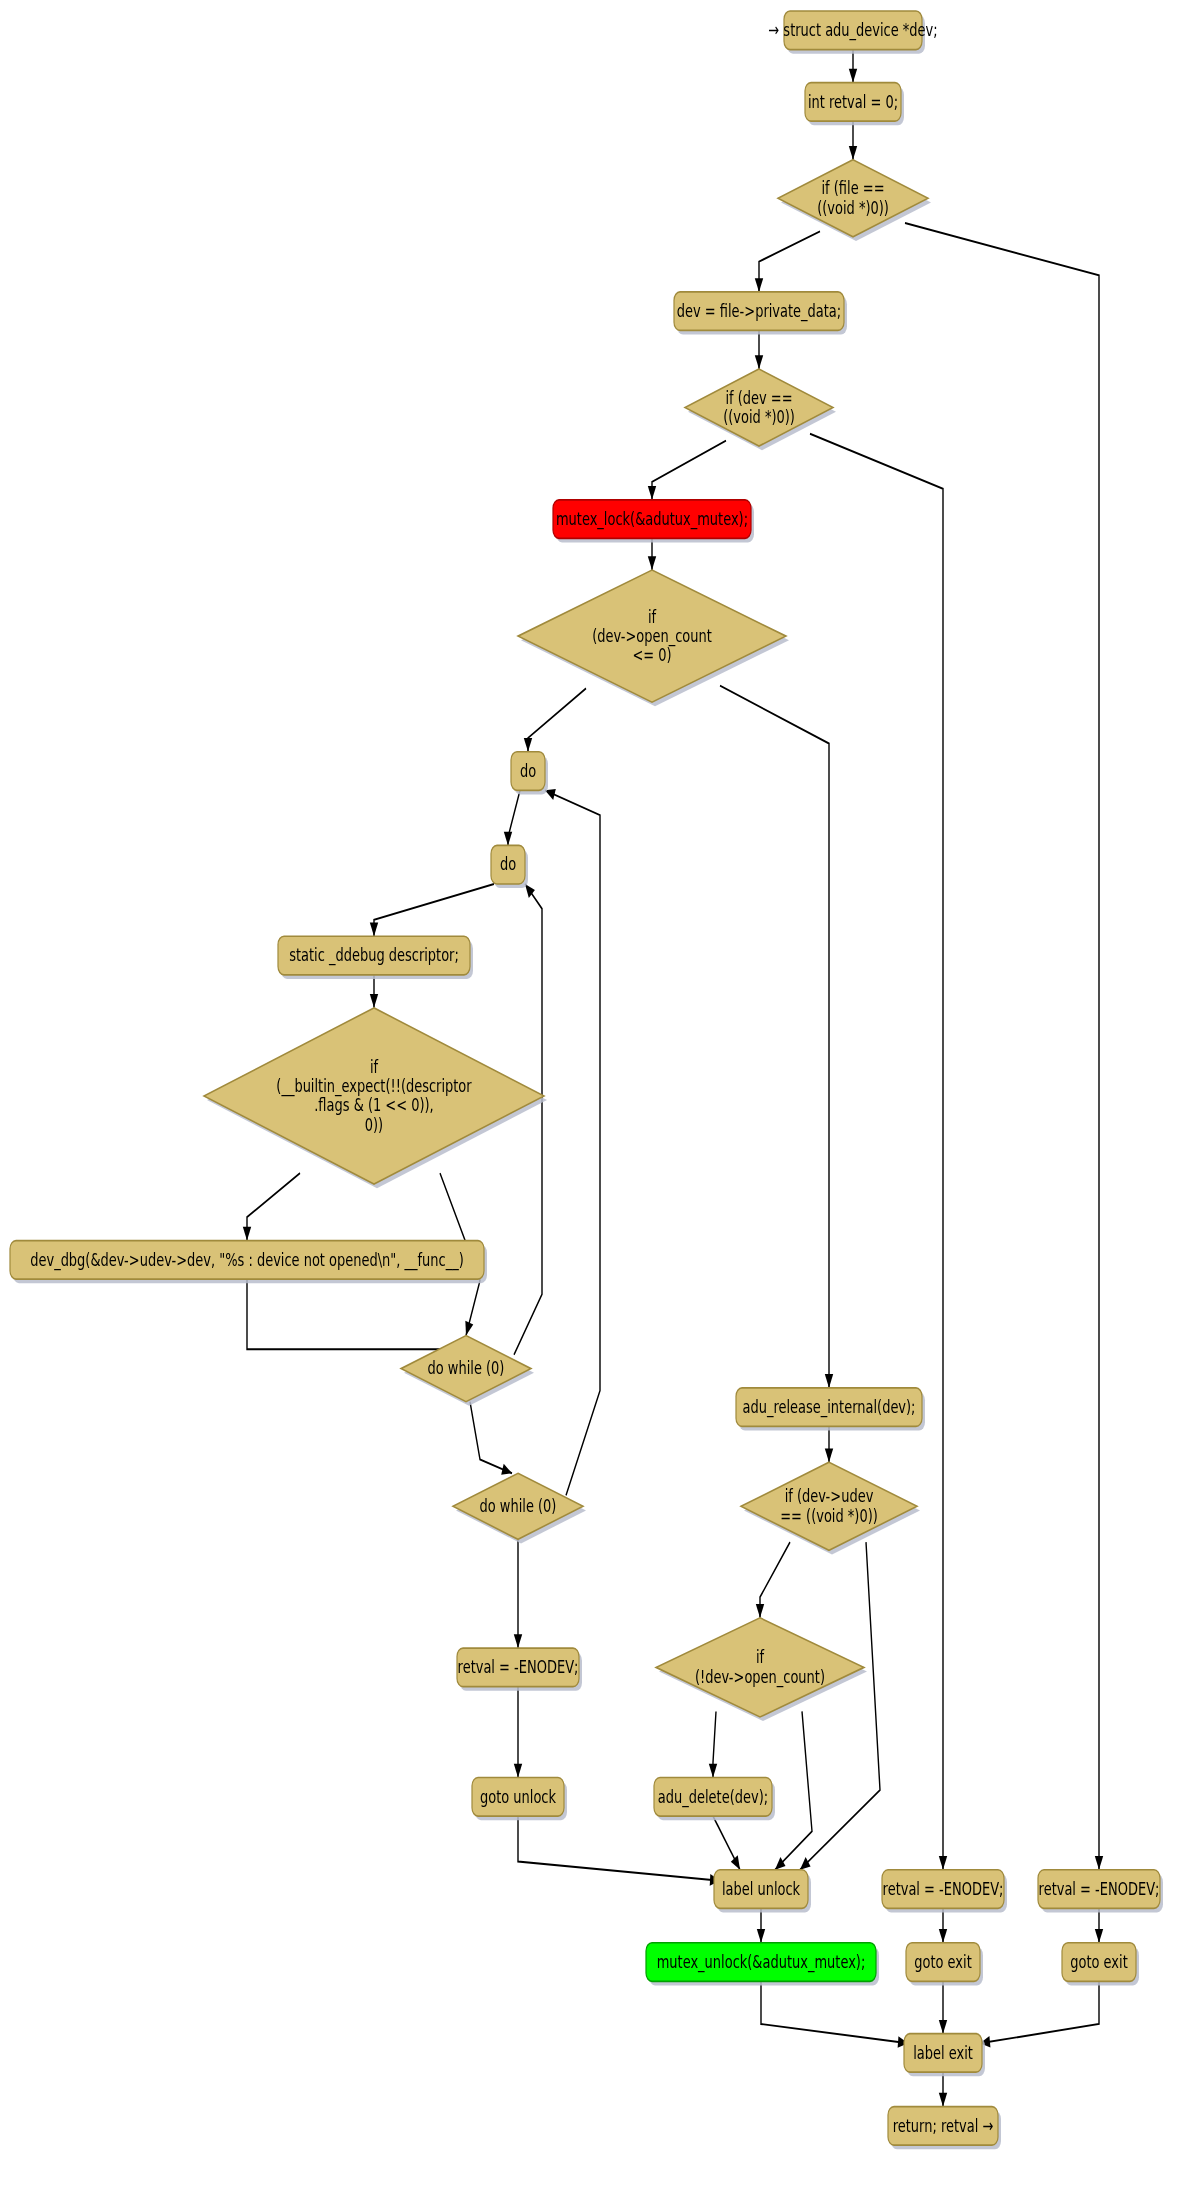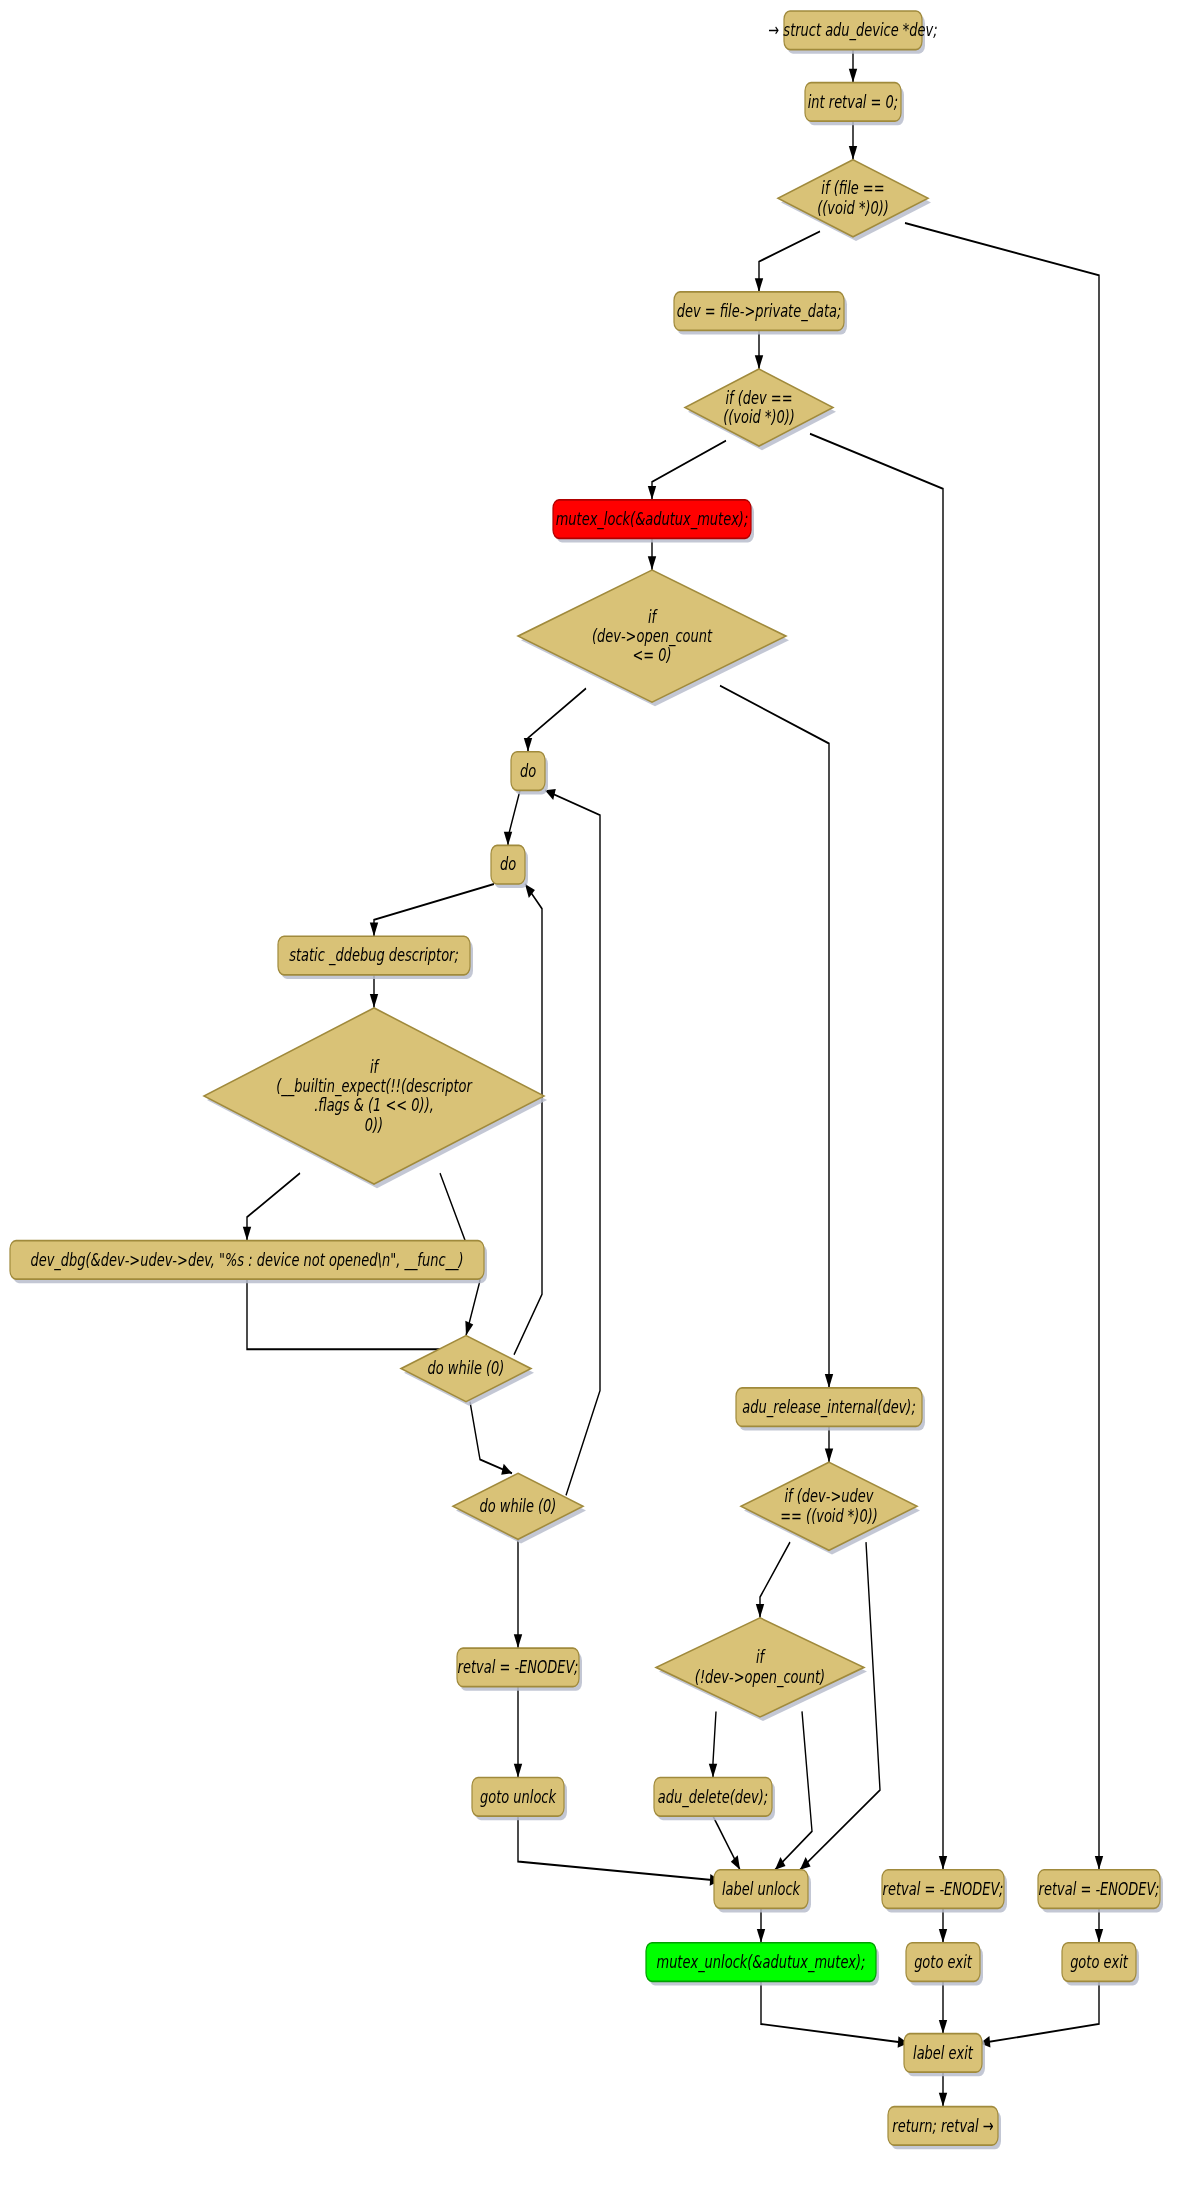--- a/index.html
+++ b/index.html
@@ -10,21 +10,20 @@
   body {
     width: 1197px;
     height: 2203px;
     font-family: "DejaVu Sans", sans-serif;
     overflow: hidden;
   }
   #chart-root {
     position: relative;
     width: 1197px;
     height: 2203px;
-    font-style: italic;
   }
   svg#flow {
     display: block;
     width: 1197px;
     height: 2203px;
   }
   .node-text {
     font-family: "DejaVu Sans", sans-serif;
     font-size: 13px;
     fill: #000000;

